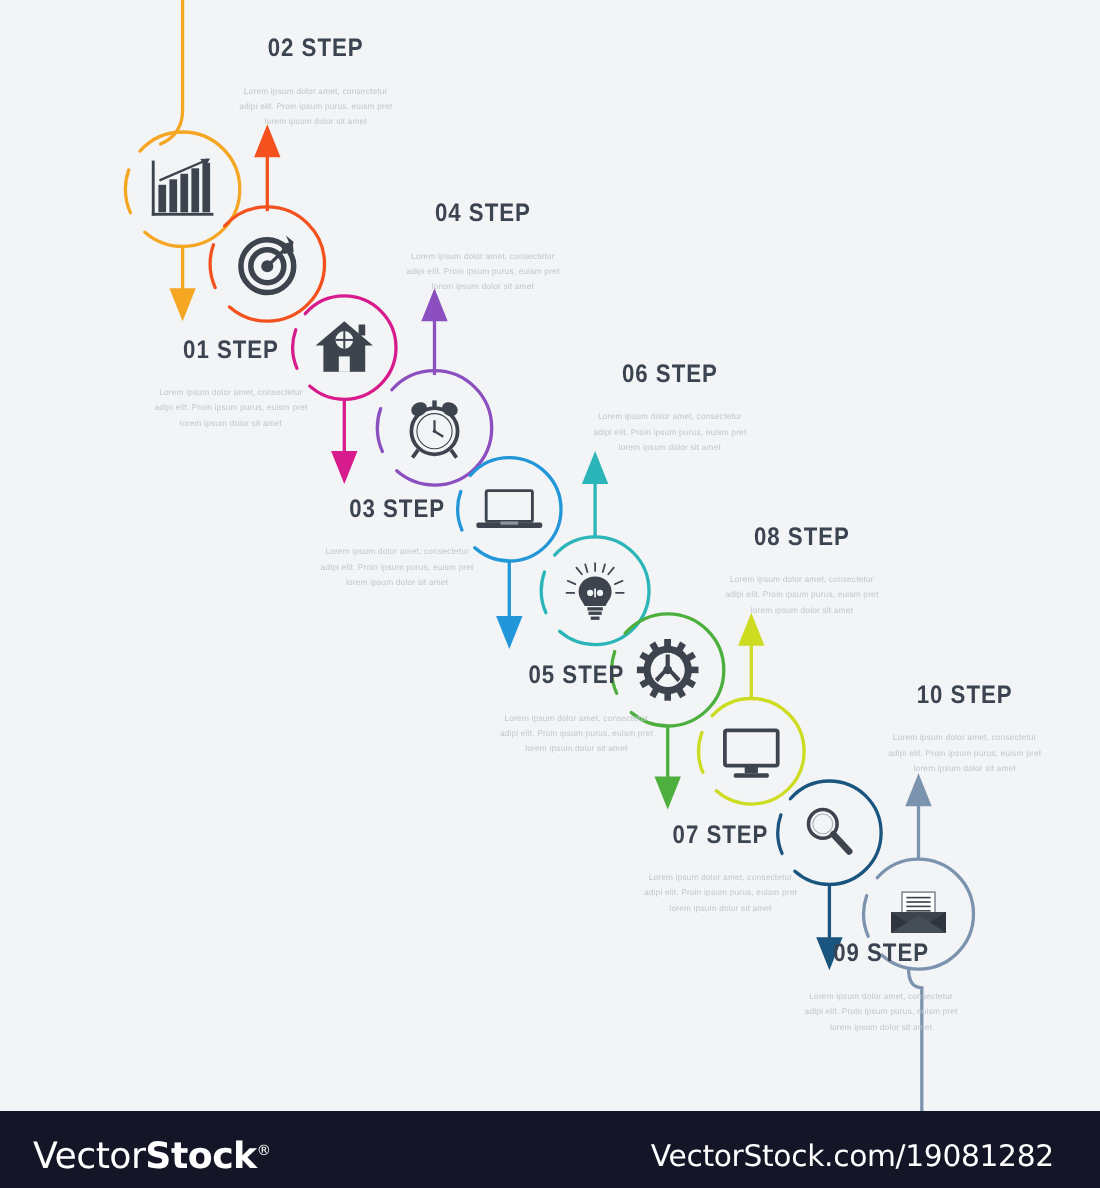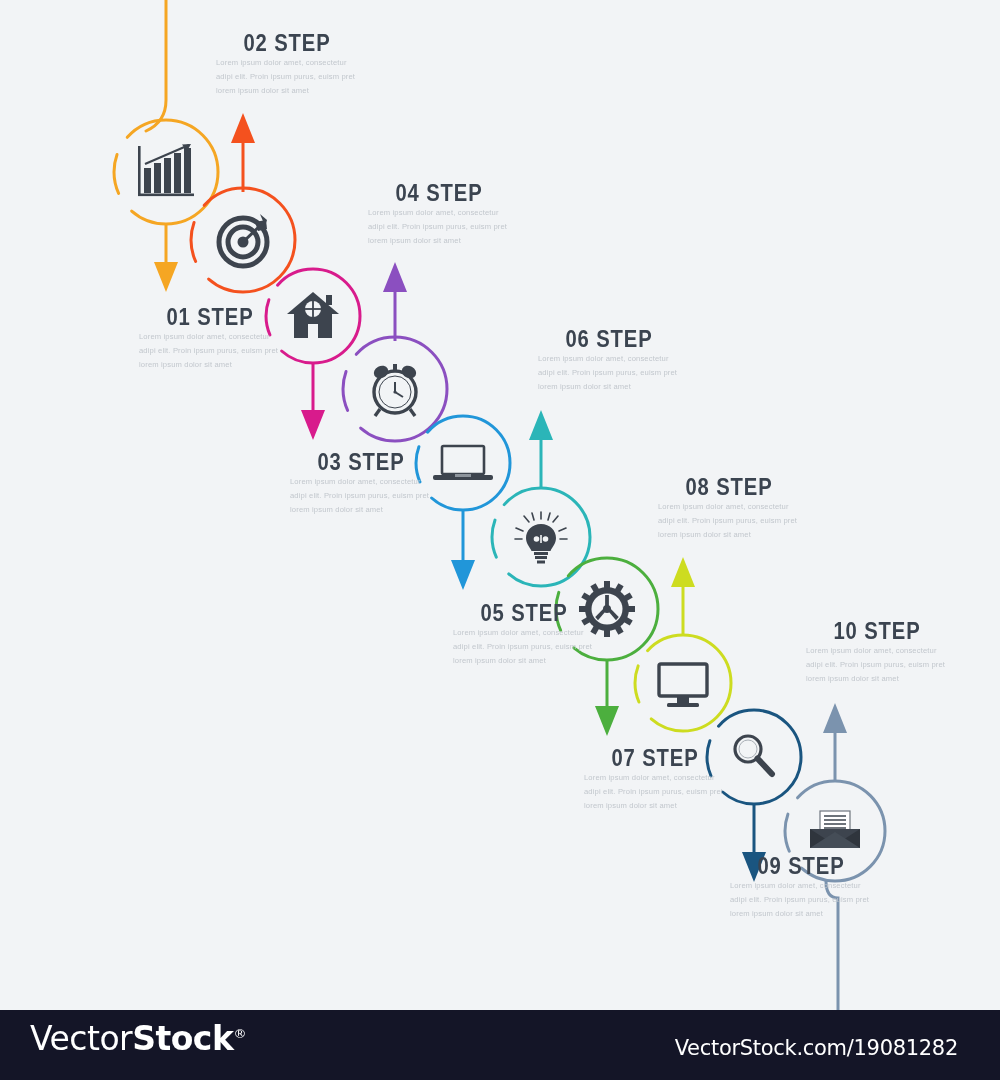--- a/index.html
+++ b/index.html
@@ -25,45 +25,45 @@
     white-space:nowrap;
     line-height:1;
     transform:scaleX(0.88);
     transform-origin:left center;
   }
   .step-desc{
     font-size:7.6px;
     line-height:1.85;
     color:#c2c7cd;
     width:142px;
-    text-align:left;
-    margin-top:1px;
+    text-align:center;
+    margin-top:21px;
     letter-spacing:0.15px;
   }
   .blk-center{ text-align:center;padding-left:40px; }
   .blk-center .step-title{ display:block; text-align:center; transform:scaleX(0.88); transform-origin:center center;}
   .blk-center .step-desc{ margin-left:auto;margin-right:auto; }
 
   
   #footer{
     position:absolute;left:0;top:1010px;width:1000px;height:70px;
     background:#141527;
   }
   #wm-logo{
-    position:absolute;left:30px;top:12px;
+    position:absolute;left:30px;top:24px;
     font-size:33px;color:#ffffff;line-height:1;
     letter-spacing:-0.5px;
     font-family:"DejaVu Sans", sans-serif;
   }
   #wm-logo .thin{font-weight:400;}
   #wm-logo .bold{font-weight:700;}
   #wm-logo .reg{font-size:13px;vertical-align:super;font-weight:400;}
   #wm-url{
     position:absolute;right:42px;top:26px;
-    font-size:21px;color:#ffffff;
+    font-size:27px;color:#ffffff;
     font-family:"DejaVu Sans", sans-serif;
     letter-spacing:-0.3px;
   }
 </style>
 </head>
 <body>
 
 <div id="stage">
 
   <svg id="graphics" viewBox="0 0 1000 1010">

